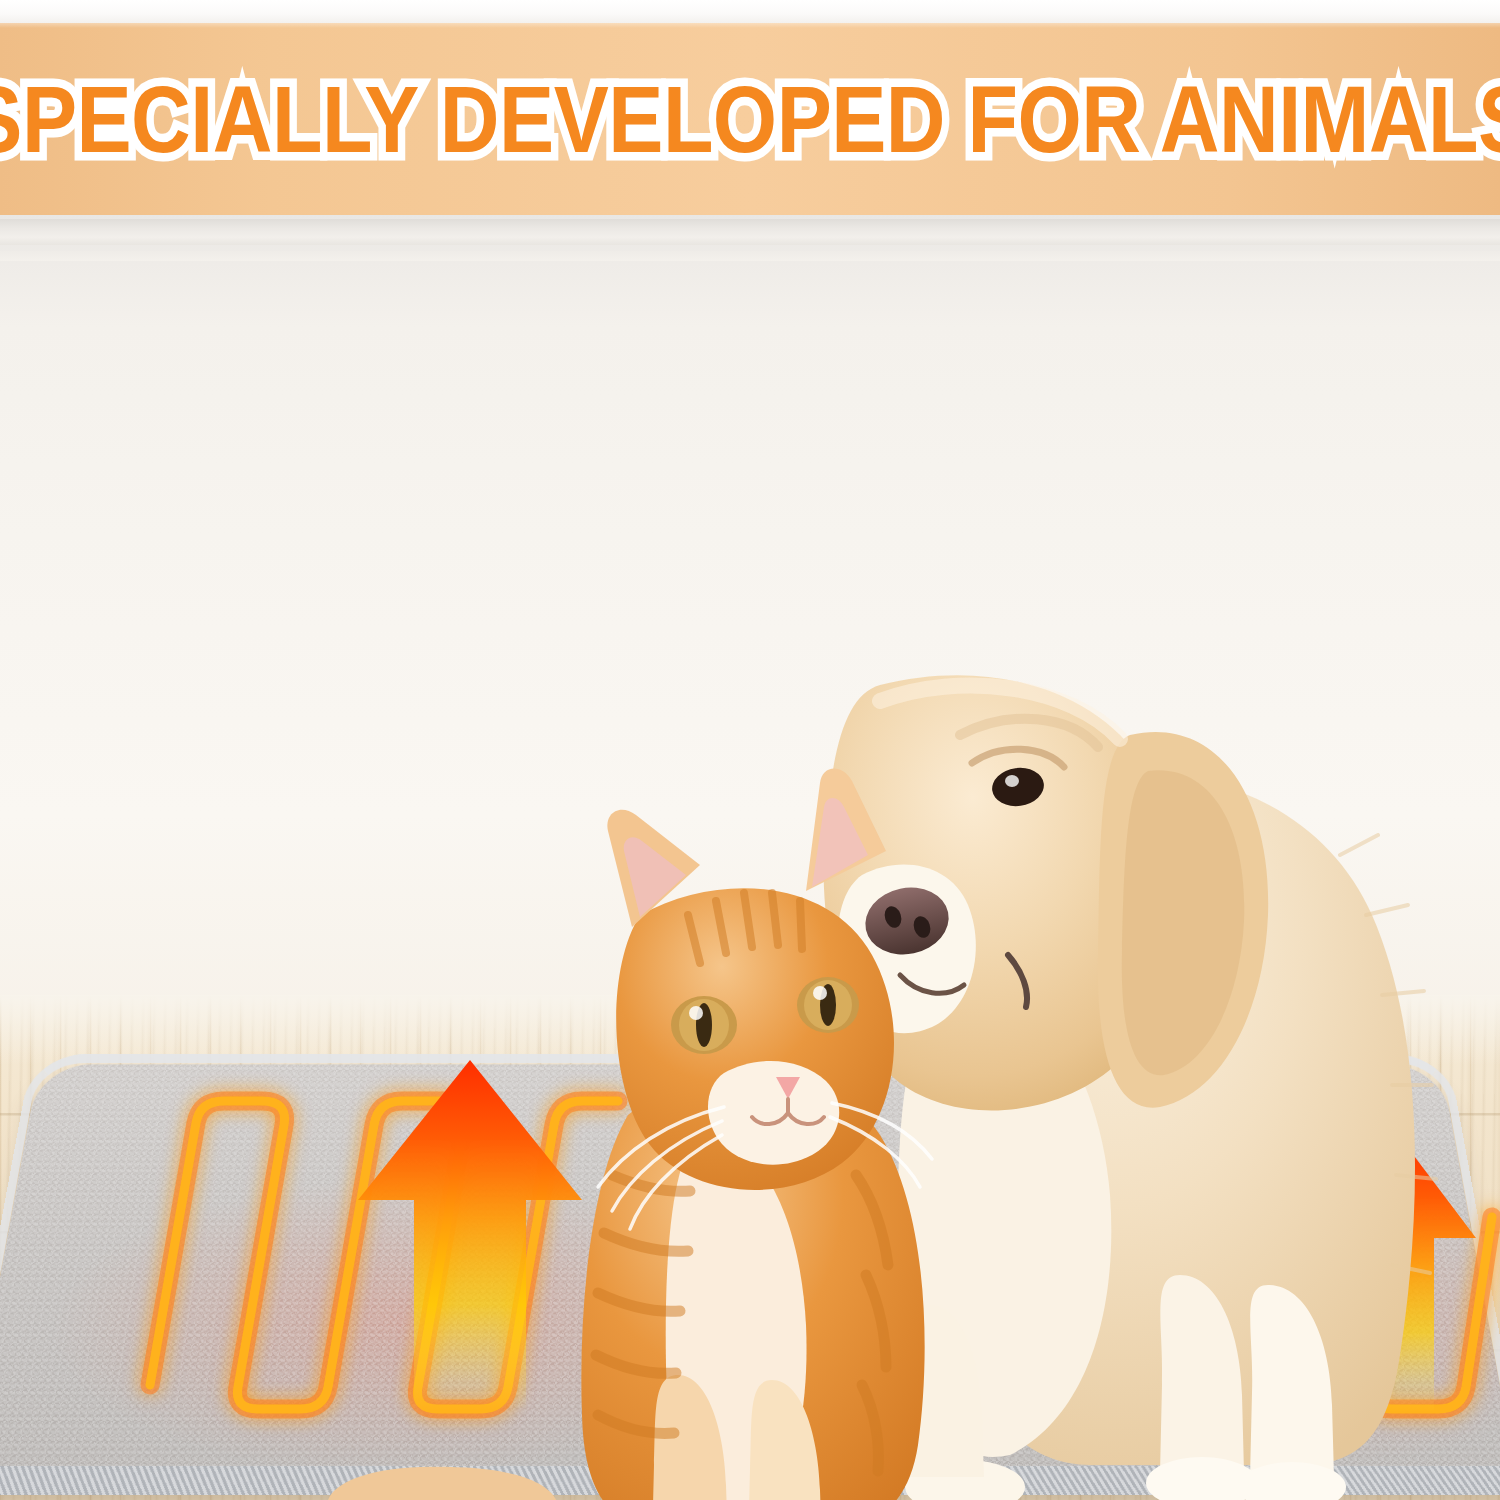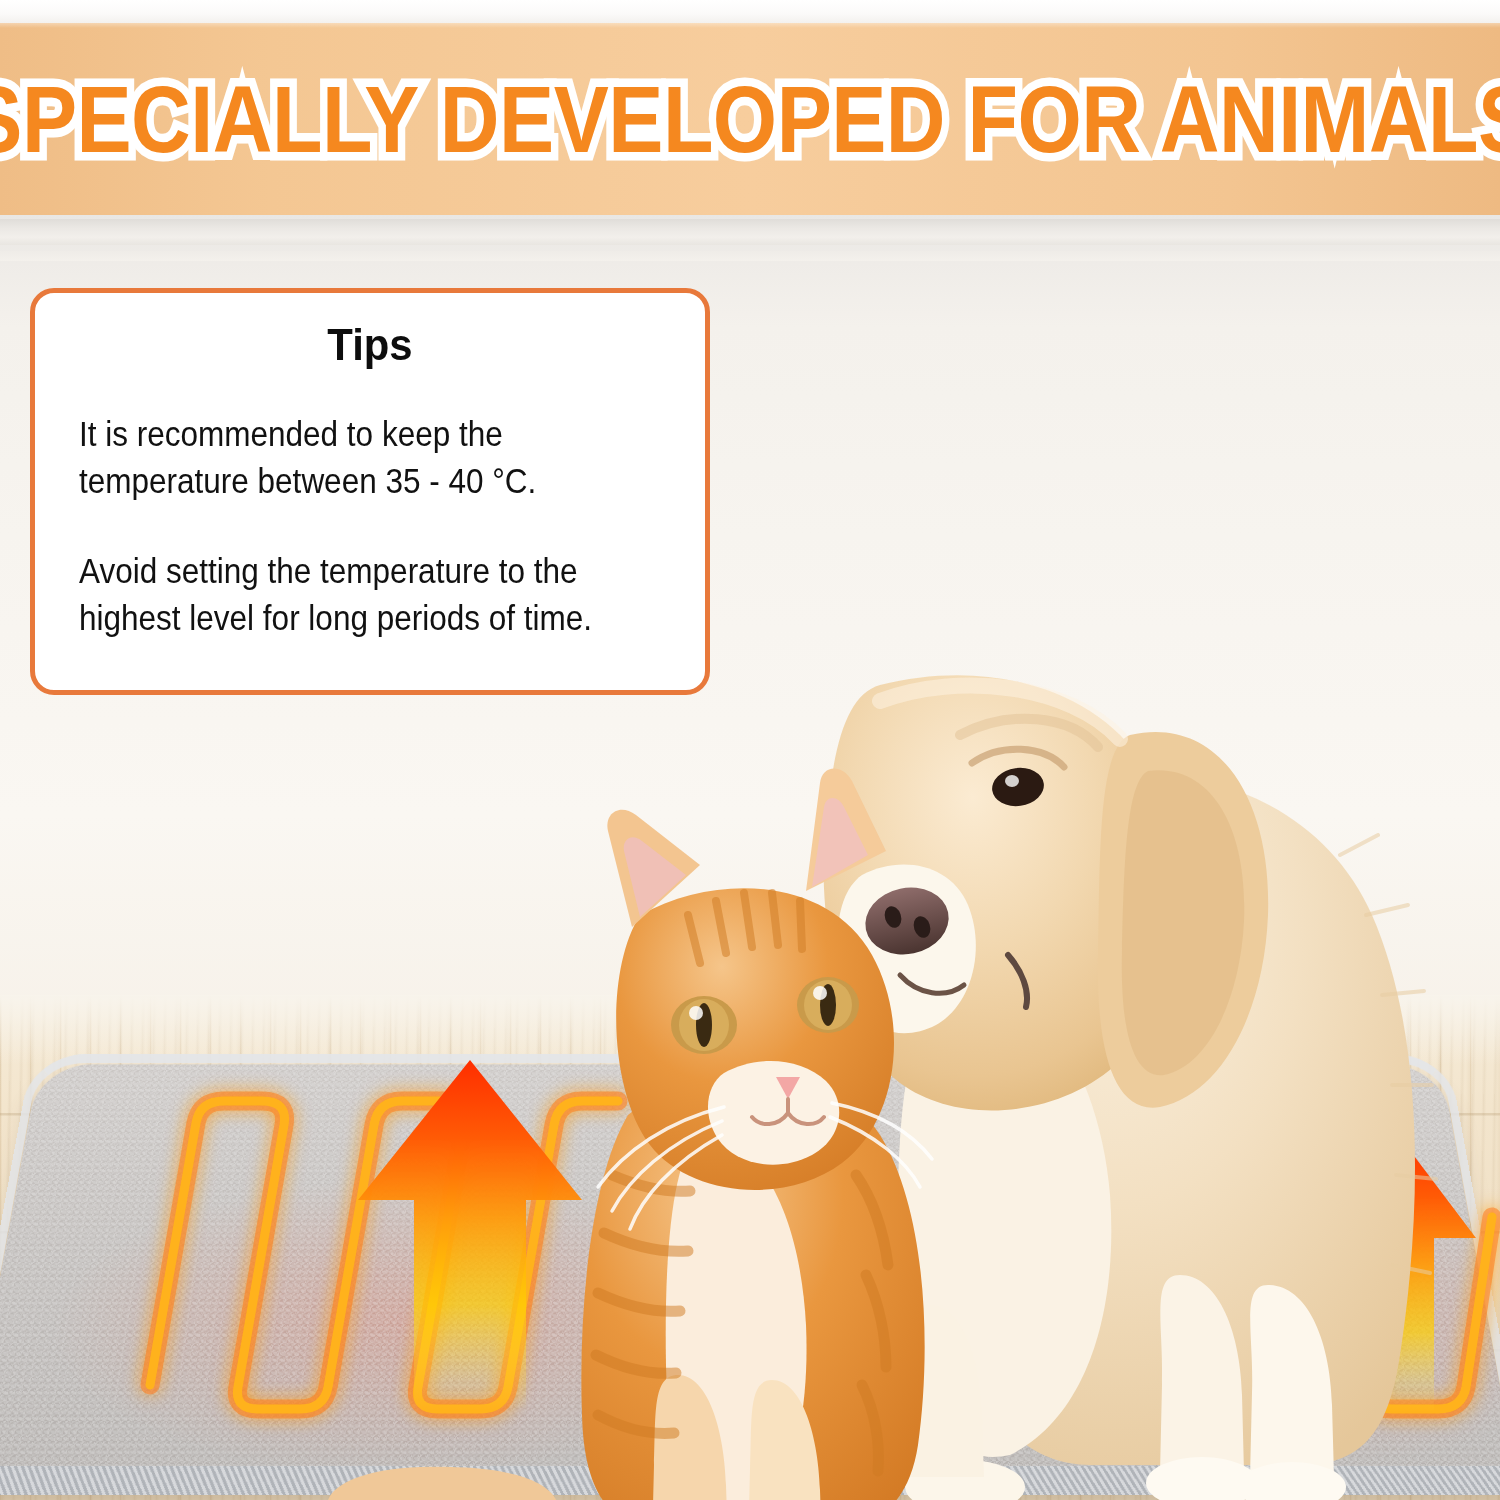--- a/index.html
+++ b/index.html
@@ -383,21 +383,14 @@
       </g>
     </svg>
   </div>
 
   <div class="top-strip"></div>
 
   <div class="banner">
     <div class="banner-title">SPECIALLY DEVELOPED FOR ANIMALS</div>
   </div>
 
-  <div class="tips-card">
-    <div class="tips-title">Tips</div>
-    <div class="tips-body">
-      <p class="tips-p">It is recommended to keep the temperature between 35 - 40 °C.</p>
-      <p class="tips-p">Avoid setting the temperature to the highest level for long periods of time.</p>
-    </div>
-  </div>
 
 </div>
 
 </body></html>

